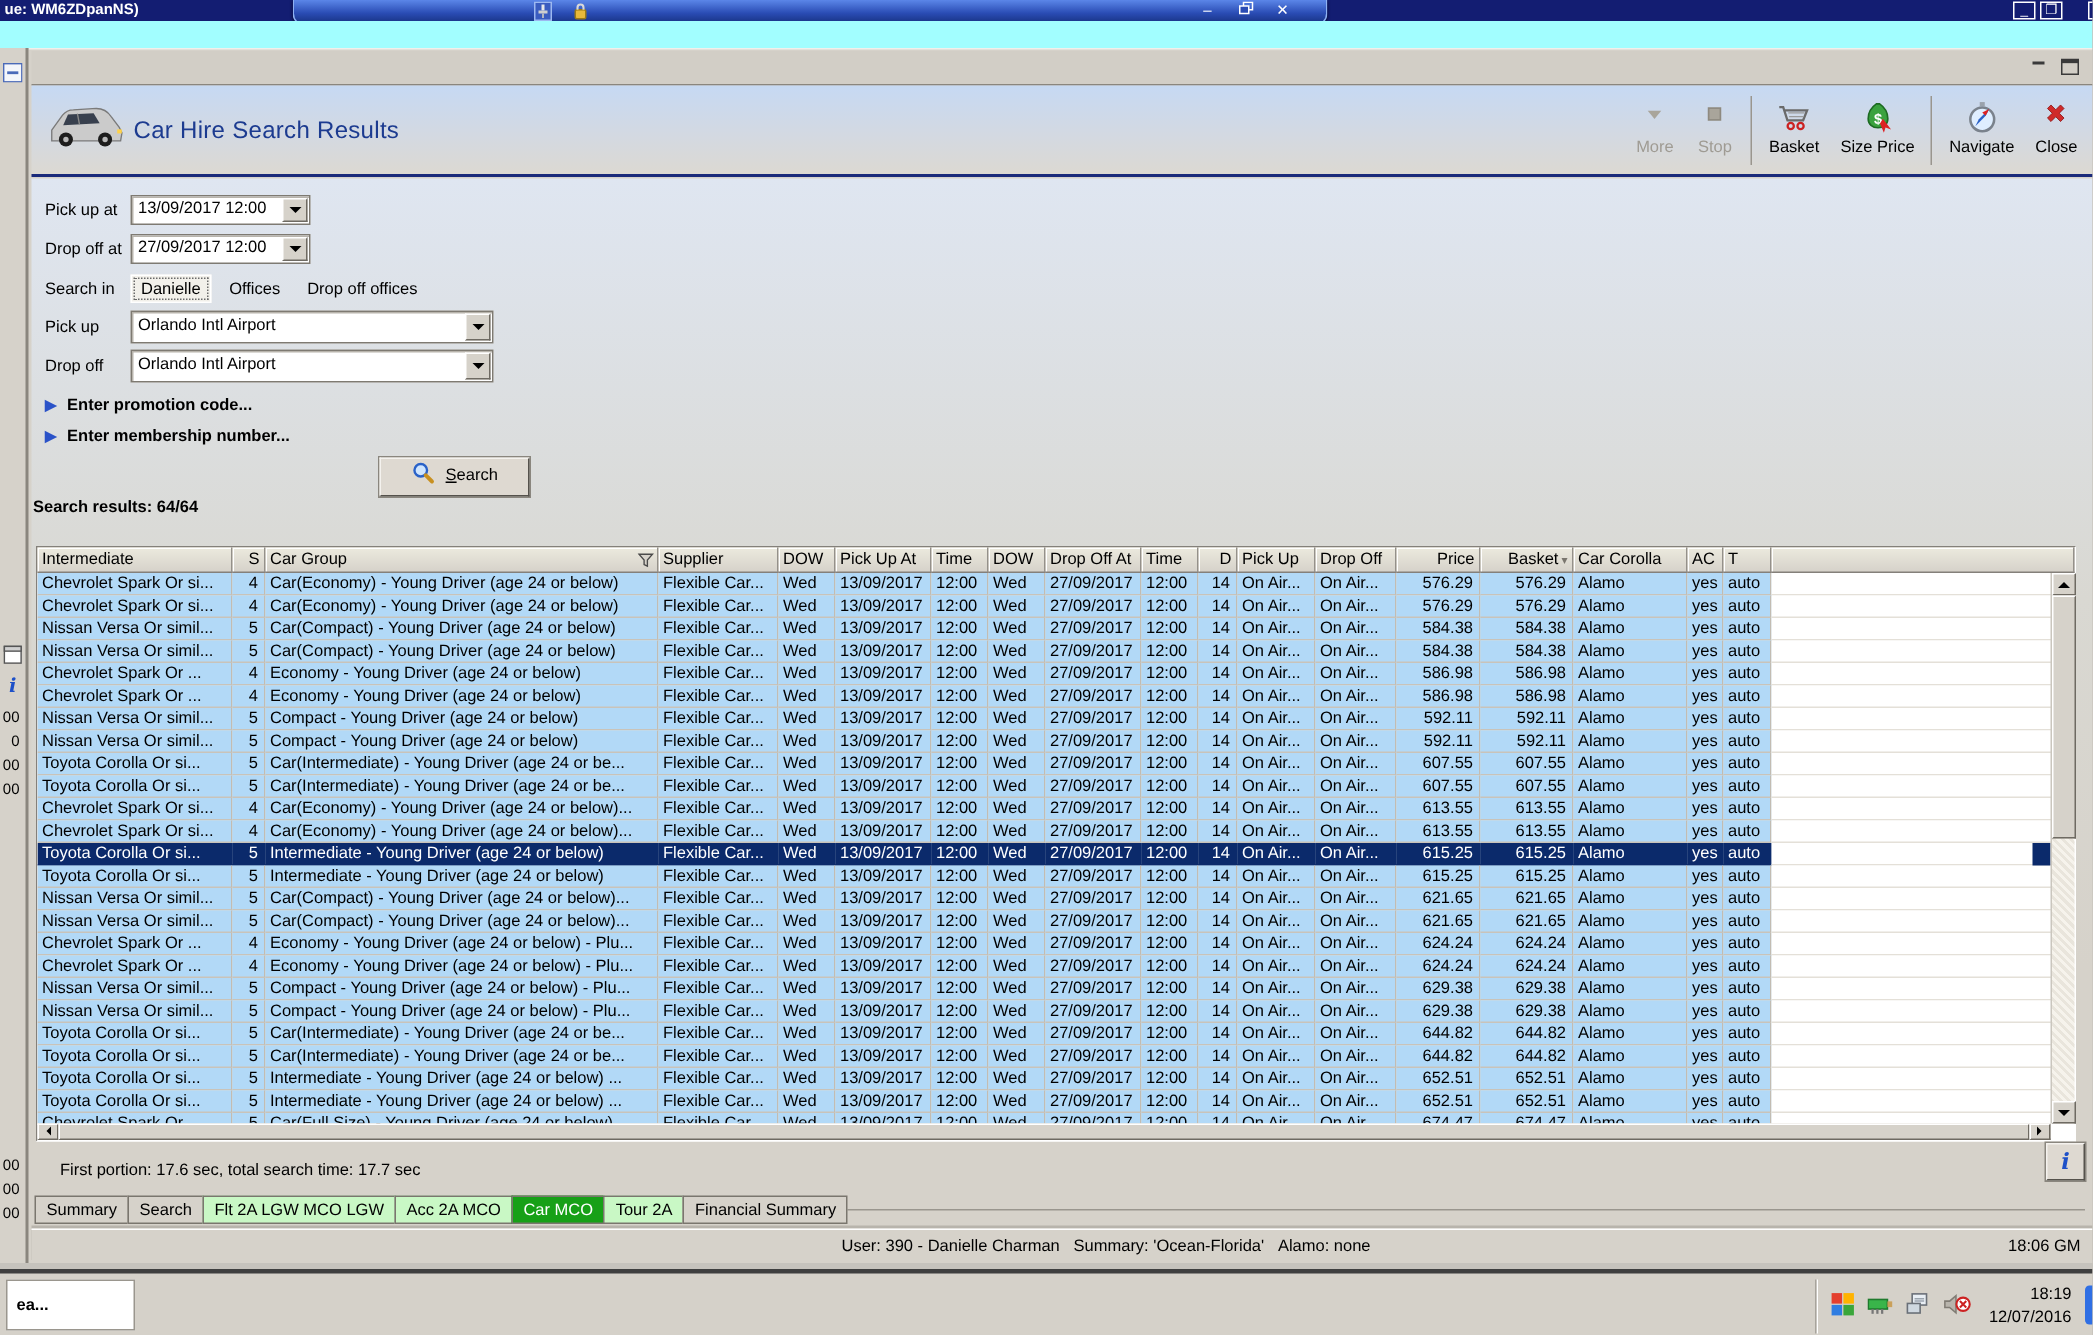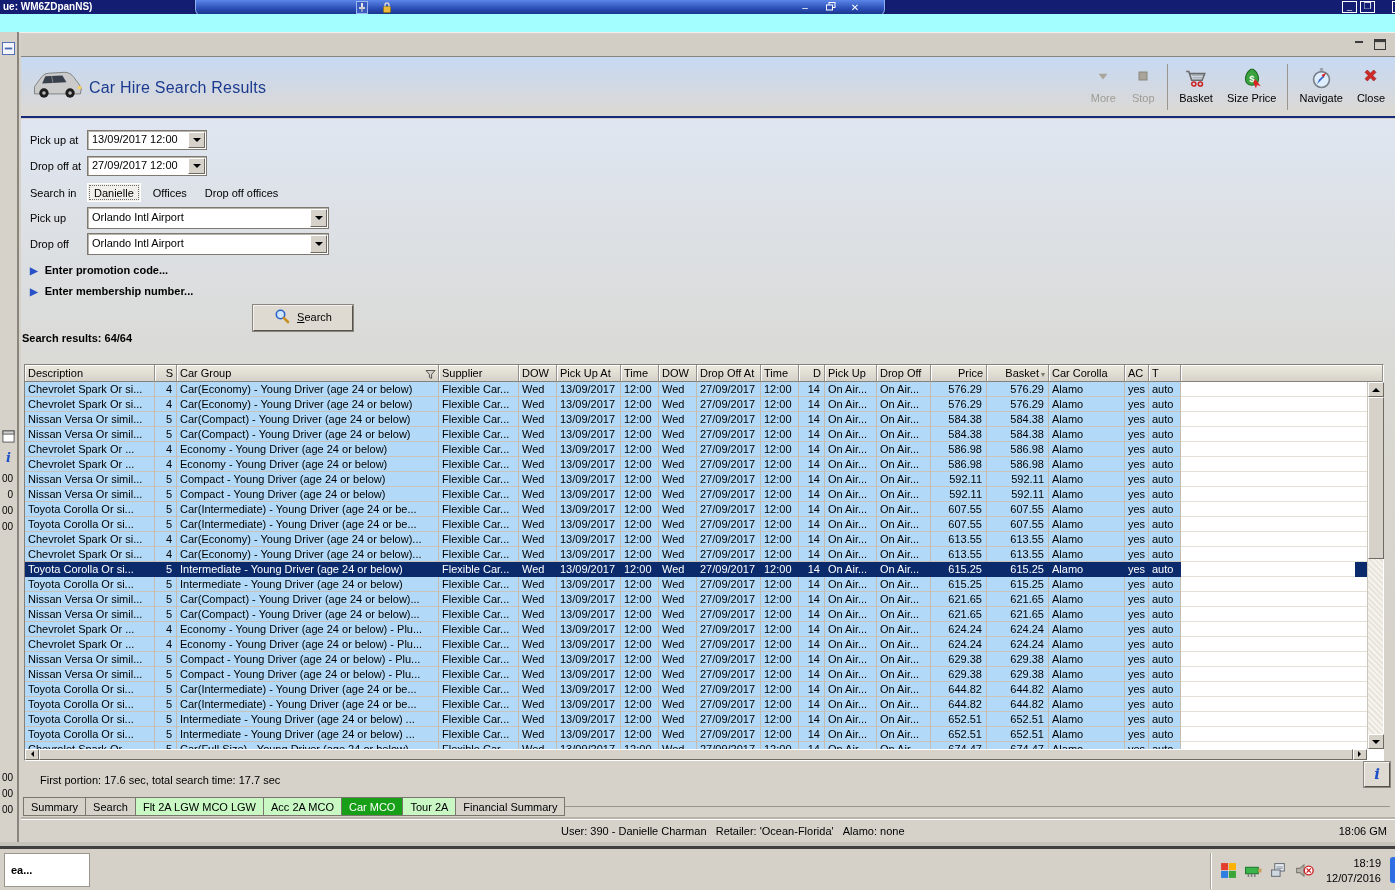--- a/index.html
+++ b/index.html
@@ -307,21 +307,21 @@
   <span class="micn"><svg viewBox="0 0 16 16" width="16" height="16">
         <circle cx="6.5" cy="6.5" r="4.2" fill="#cfe6ff" stroke="#2a62c8" stroke-width="1.6"></circle>
         <line x1="9.8" y1="9.8" x2="14" y2="14" stroke="#c89020" stroke-width="2.6" stroke-linecap="round"></line>
       </svg></span><span id="searchbtn-label"><u>S</u>earch</span>
 </div>
 
 <span class="abs results-lbl" style="left:22px;">Search results: 64/64</span>
 
 <div class="abs grid">
   <div class="ghead" id="ghead">
-      <div class="ghc" style="width: 130px;"><span>Description</span></div>
+      <div class="ghc" style="width: 130px;"><span>Intermediate</span></div>
       <div class="ghc r" style="width: 22px;"><span>S</span></div>
       <div class="ghc" style="width: 262px;"><span>Car Group</span><span class="funnel"><svg viewBox="0 0 11 11" width="11" height="11">
             <path d="M1 1.5h9L6.6 5.4v4l-2.2-1v-3z" fill="#d6d2ca" stroke="#4a4a4a" stroke-width=".9"></path>
           </svg></span></div>
       <div class="ghc" style="width: 80px;"><span>Supplier</span></div>
       <div class="ghc" style="width: 38px;"><span>DOW</span></div>
       <div class="ghc" style="width: 64px;"><span>Pick Up At</span></div>
       <div class="ghc" style="width: 38px;"><span>Time</span></div>
       <div class="ghc" style="width: 38px;"><span>DOW</span></div>
       <div class="ghc" style="width: 64px;"><span>Drop Off At</span></div>
@@ -885,21 +885,21 @@
     <div class="btab plain">Search</div>
     <div class="btab lightgreen">Flt 2A LGW MCO LGW</div>
     <div class="btab lightgreen">Acc 2A MCO</div>
     <div class="btab green">Car MCO</div>
     <div class="btab lightgreen">Tour 2A</div>
     <div class="btab plain">Financial Summary</div>
   </div>
 
 <div class="abs statusbar">
   <span class="stext">
-    <span>User: 390 - Danielle Charman</span>&nbsp;&nbsp;&nbsp;<span>Retailer: 'Ocean-Florida'</span>&nbsp;&nbsp;&nbsp;<span>Alamo: none</span>
+    <span>User: 390 - Danielle Charman</span>&nbsp;&nbsp;&nbsp;<span>Summary: 'Ocean-Florida'</span>&nbsp;&nbsp;&nbsp;<span>Alamo: none</span>
   </span>
   <span class="stime">18:06 GM</span>
 </div>
 
 <div class="abs taskbar">
   <div class="taskbtn">ea...</div>
   <span class="traysep"></span>
   <div class="tray">
     <span class="tico"><svg viewBox="0 0 16 16" width="17" height="17">
           <rect x="1" y="1" width="6.6" height="6.6" fill="#e43f2e"></rect>

